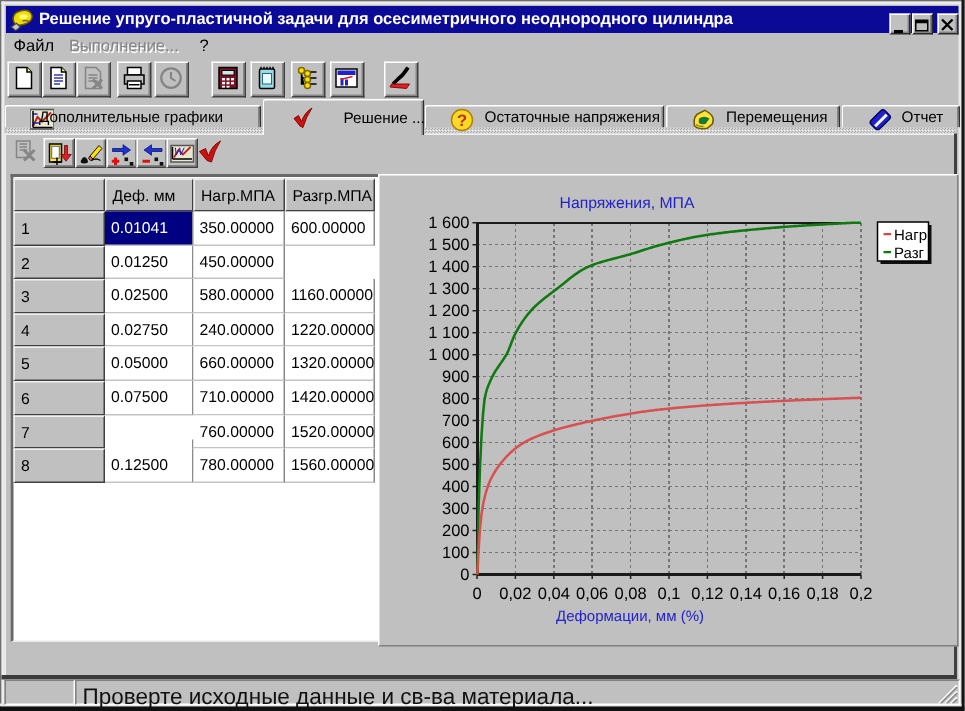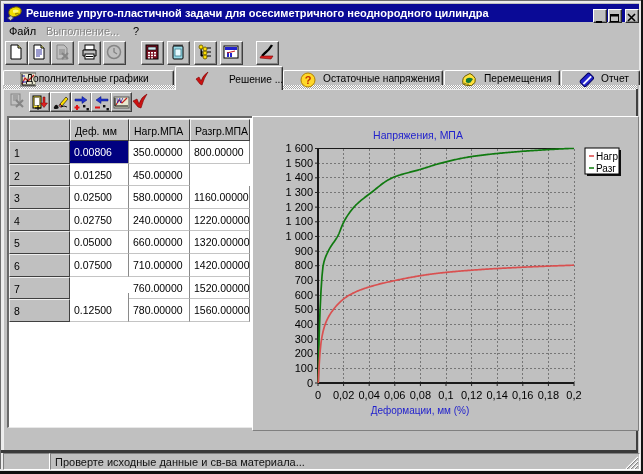--- a/index.html
+++ b/index.html
@@ -307,27 +307,27 @@
     <div class="hcell" style="left:120px;top:1px;width:59px;height:20px;">
       <span>Нагр.МПА</span>
     </div>
     <div class="hcell" style="left:181px;top:1px;width:58px;height:20px;">
       <span>Разгр.МПА</span>
     </div>
     <div class="hcell" style="left:0px;top:23px;width:59px;height:20.6px;">
       <span>1</span>
     </div>
     <div class="dcell sel" style="left:61px;top:23px;width:58px;height:21.6px;">
-      <span>0.00806</span>
+      <span>0.01041</span>
     </div>
     <div class="dcell" style="left:120px;top:23px;width:60px;height:21.6px;">
       <span>350.00000</span>
     </div>
     <div class="dcell" style="left:181px;top:23px;width:59px;height:21.6px;">
-      <span>800.00000</span>
+      <span>600.00000</span>
     </div>
     <div class="hcell" style="left:0px;top:45.6px;width:59px;height:20.6px;">
       <span>2</span>
     </div>
     <div class="dcell" style="left:61px;top:45.6px;width:58px;height:21.6px;">
       <span>0.01250</span>
     </div>
     <div class="dcell" style="left:120px;top:45.6px;width:60px;height:21.6px;">
       <span>450.00000</span>
     </div>
@@ -500,18 +500,18 @@
       <line x1="336" y1="39" x2="341" y2="39" stroke="#dd4444" stroke-width="1.5"></line>
       <text x="343" y="43" font-size="10" fill="#000" font-family="Liberation Sans">Нагр</text>
       <line x1="336" y1="51" x2="341" y2="51" stroke="#0b7d0b" stroke-width="1.5"></line>
       <text x="343" y="55" font-size="10" fill="#000" font-family="Liberation Sans">Разг</text>
     </svg>
   </div>
 
 <div class="abs darkline"></div>
 <div class="spanel" style="left:3px;width:45px;"></div>
 <div class="spanel" style="left:50px;width:588px;">
-  <div style="position:absolute;left:4px;top:2px;font-size:11px;color:#111;white-space:nowrap;">Проверте исходные данные и св-ва материала...</div>
+  <div style="position:absolute;left:4px;top:2px;font-size:15px;color:#111;white-space:nowrap;">Проверте исходные данные и св-ва материала...</div>
   <svg width="16" height="14" style="position:absolute;right:0;bottom:0;">
     <path d="M15 2 L3 14 M15 6 L7 14 M15 10 L11 14" stroke="#fff" stroke-width="1.4"></path>
     <path d="M15 3 L4 14 M15 7 L8 14 M15 11 L12 14" stroke="#858585" stroke-width="1"></path>
   </svg>
 </div>
 
 </body></html>

